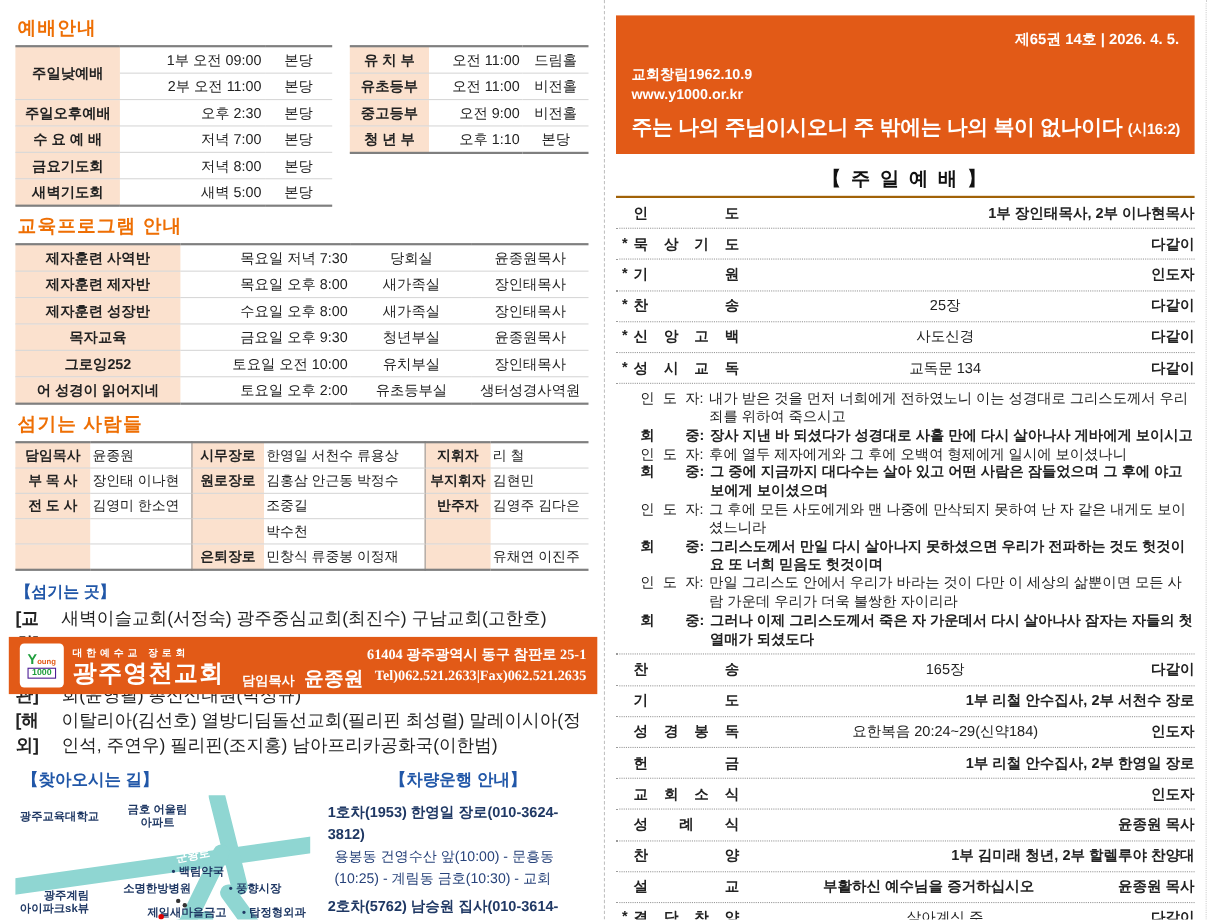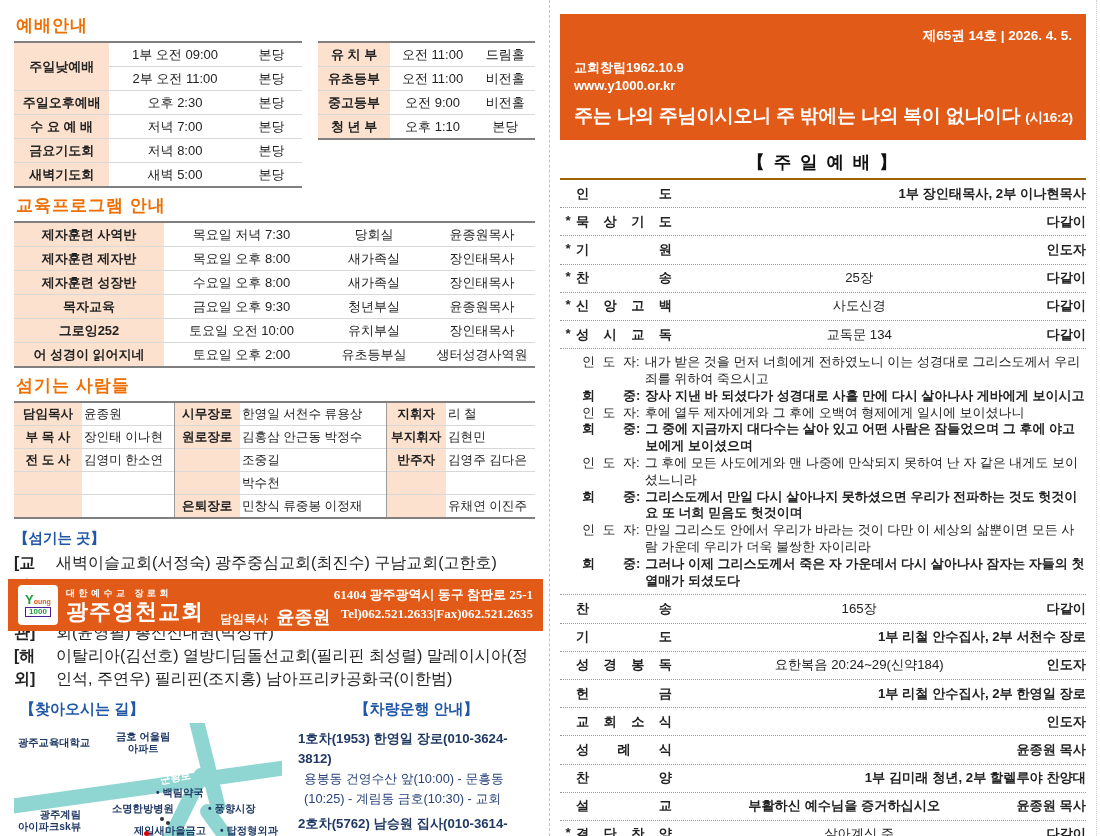--- a/index.html
+++ b/index.html
@@ -11,21 +11,21 @@
   .page-edge{position:absolute;right:3px;top:0;bottom:0;border-left:1px dotted #cfcfcf;}
 
   
   .page-left{position:absolute;left:0;top:0;width:549px;height:636px;padding:8px 14px 0 14px;box-sizing:border-box;}
   .sec-title{color:#ee6f04;font-weight:bold;font-size:17px;letter-spacing:1px;margin:6px 0 4px 2px;}
   table{border-collapse:collapse;}
   .info-table{border-top:2px solid #7f7f7f;border-bottom:2px solid #7f7f7f;font-size:13px;}
   .info-table td{border-top:1px solid #d8d8d8;padding:2.5px 3px;height:17px;}
   .info-table tr:first-child td{border-top:none;}
   .info-table td.lbl{background:#fbe1ce;font-weight:bold;text-align:center;}
-  .info-table td.time{text-align:center;}
+  .info-table td.time{text-align:right;}
   .info-table td.place{text-align:center;}
   .tables-row{display:flex;gap:16px;align-items:flex-start;}
   .edu-table{width:521px;}
   .servants-table{width:521px;font-size:12.6px;}
   .servants-table td{padding:2.5px 2px;}
   .servants-table td.s-lbl{background:#fbe1ce;font-weight:bold;text-align:center;}
   .servants-table td.vline{border-left:1px solid #9a9a9a;}
 
   .sv-head{color:#2157a8;font-weight:bold;font-size:14.5px;margin:10px 0 3px 0;}
   .sv-line{display:flex;font-size:16px;line-height:1.45;color:#222;}

